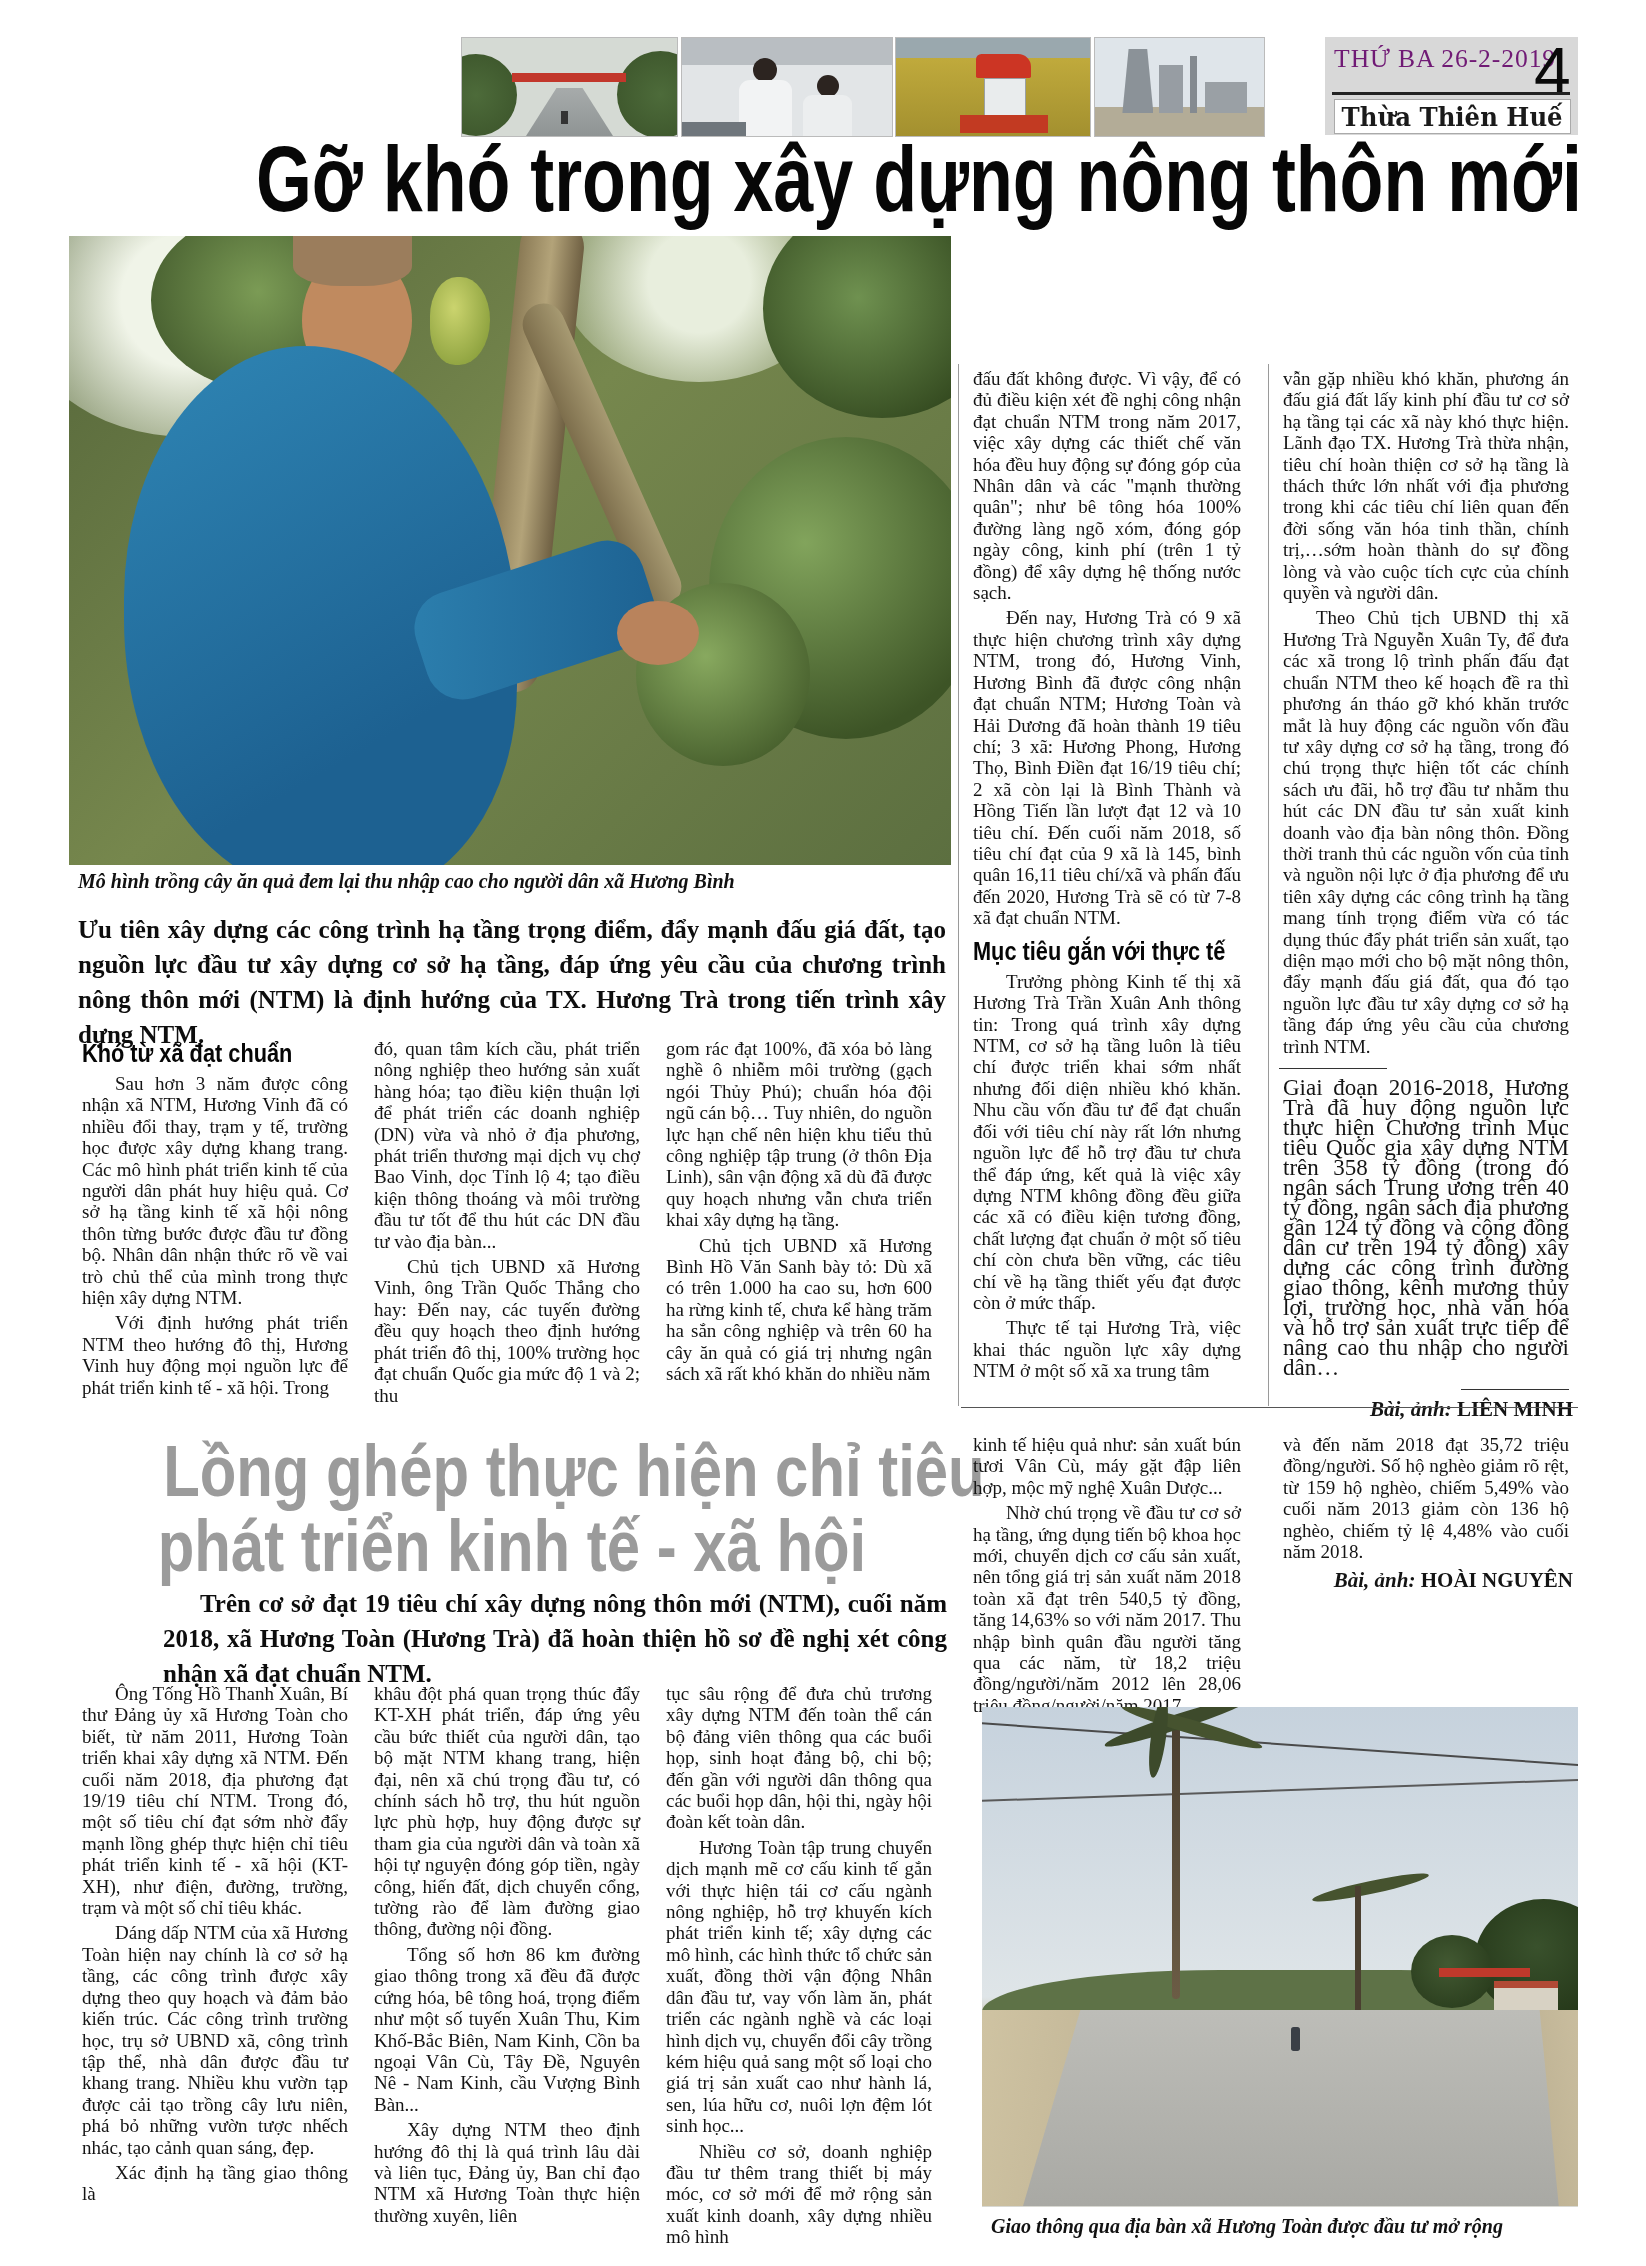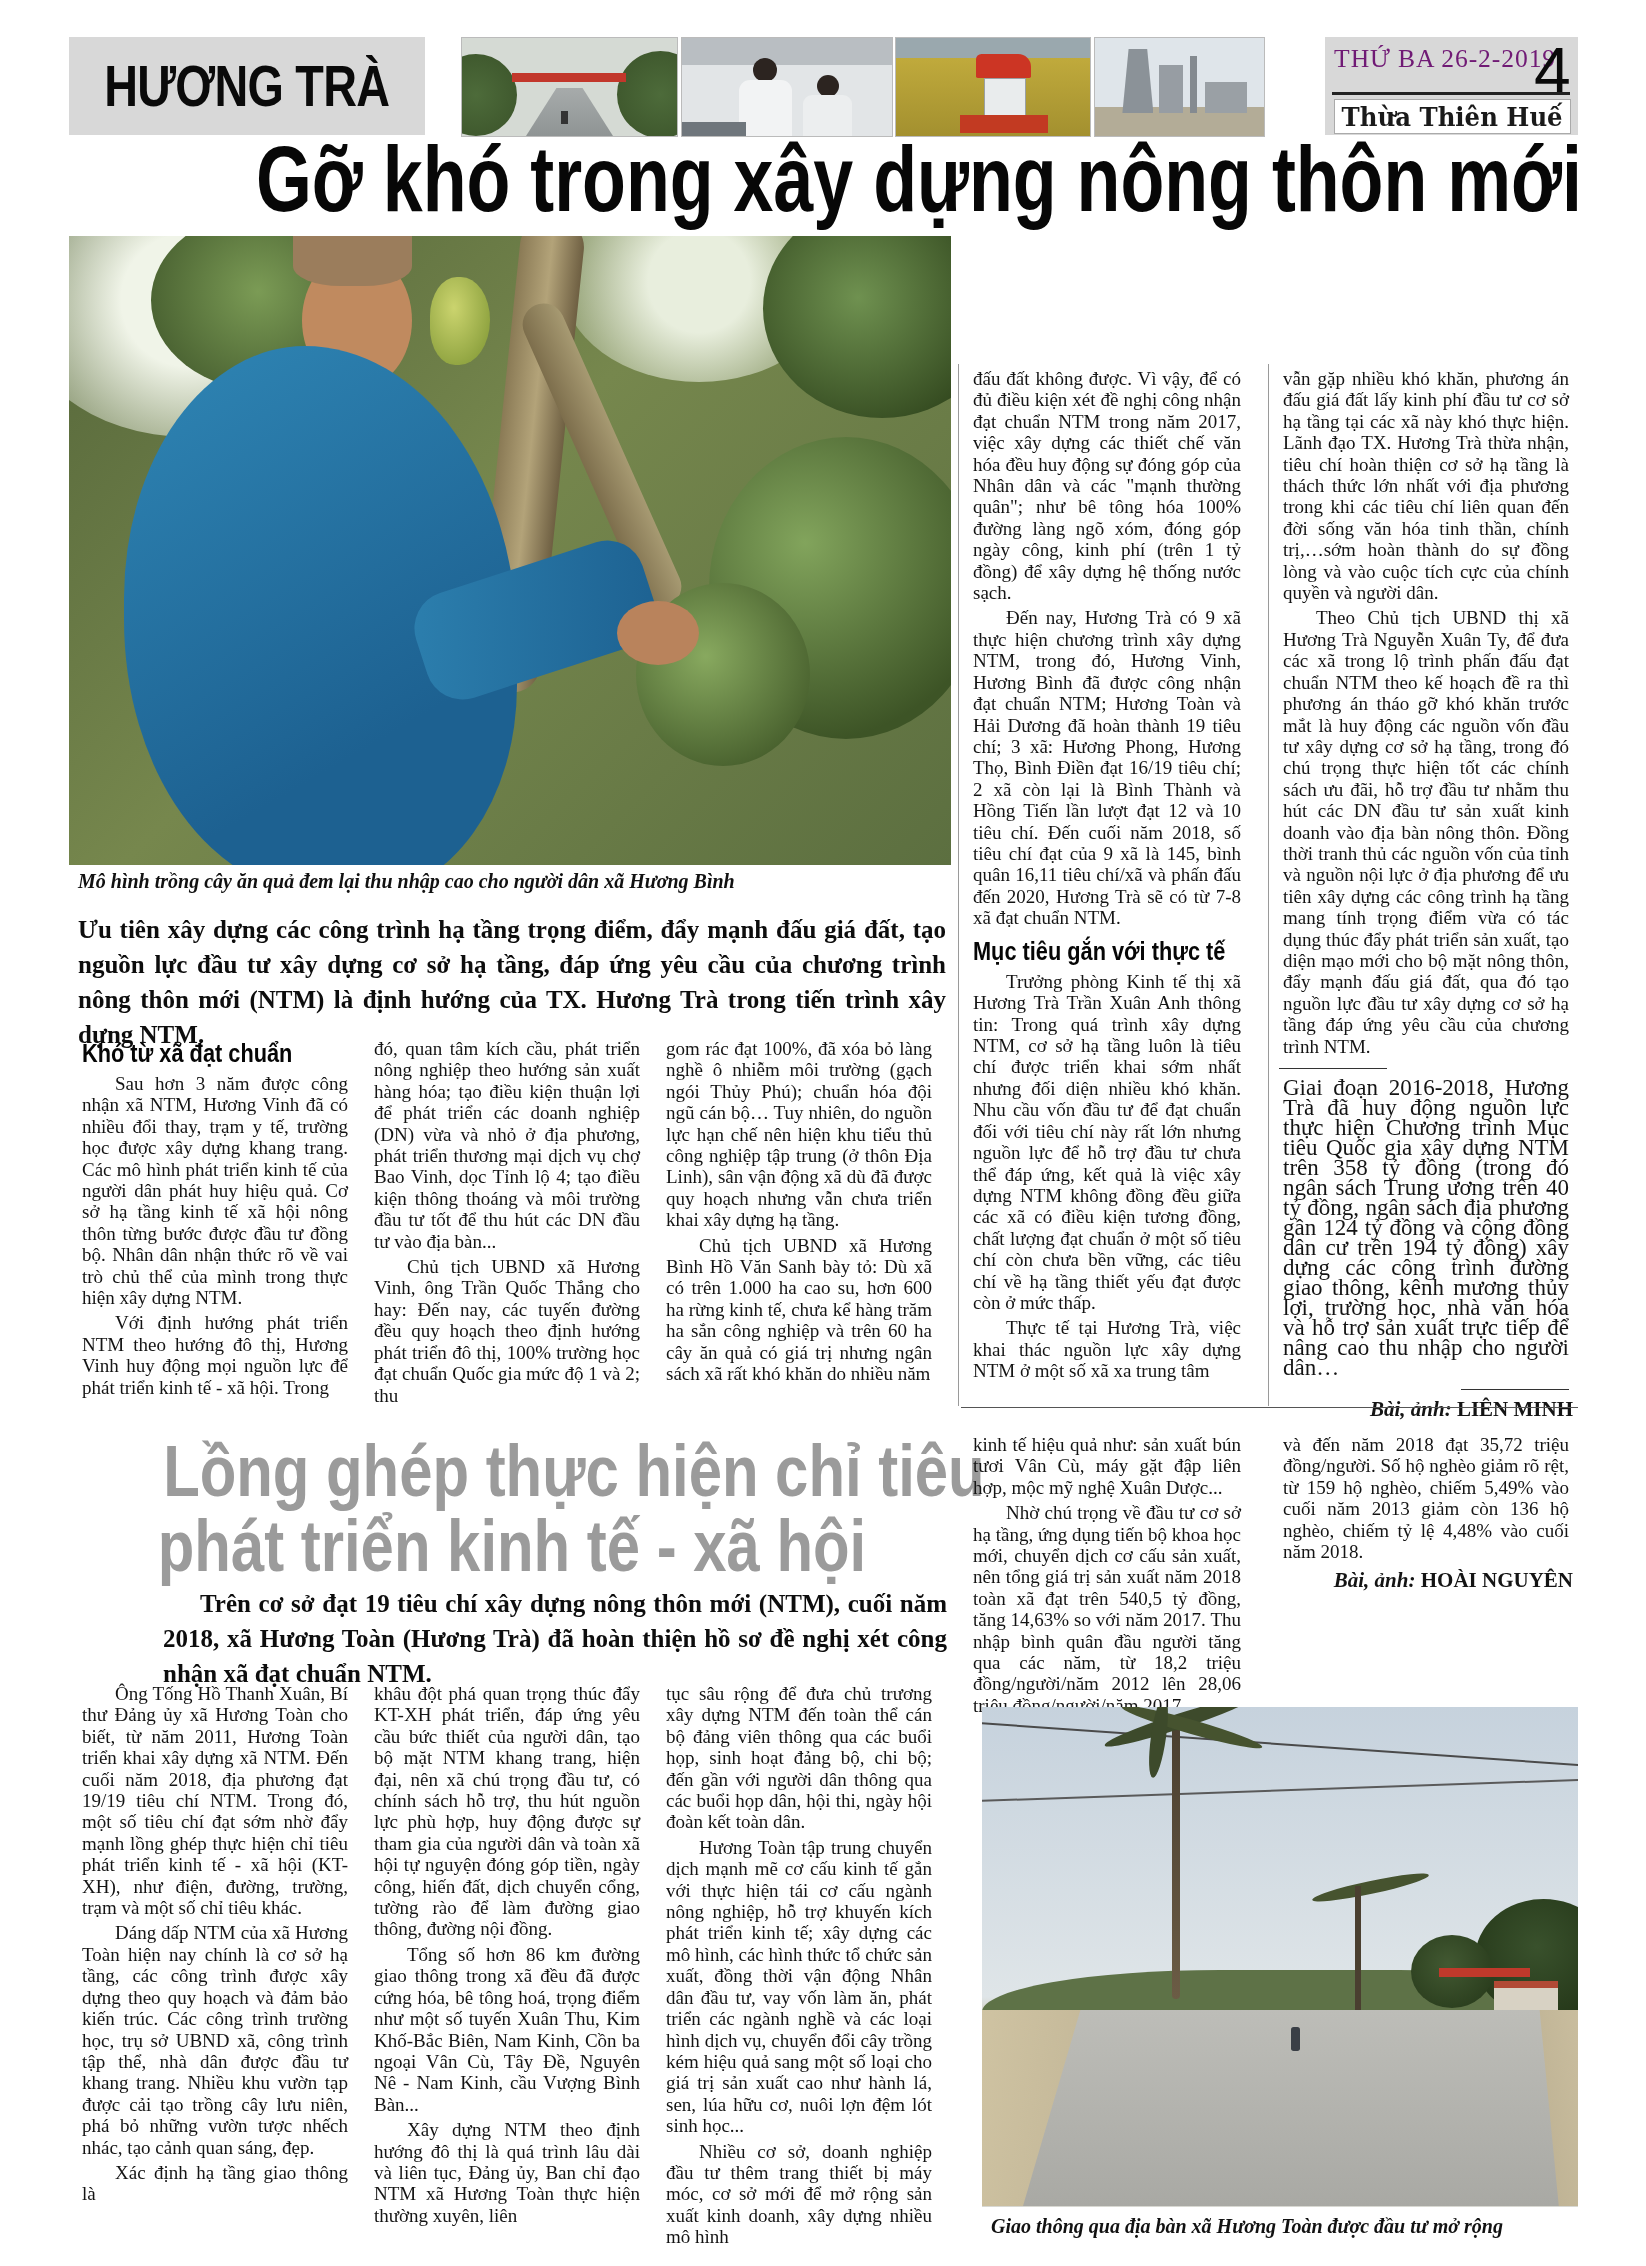--- a/index.html
+++ b/index.html
@@ -50,23 +50,20 @@
   .hrule{position:absolute;height:0.9px;background:#555;}
   
   .shape{position:absolute;}
   .round{border-radius:50%;}
 </style>
 </head>
 <body>
 
 <div class="page">
 
-  <div class="masthead-box">
-    <span class="masthead-text">HƯƠNG TRÀ</span>
-  </div>
 
   <div class="hphoto" style="left:461px;width:215px;background:#d5dad4;">
     <div class="shape round" style="left:-27.4px;top:16.4px;width:82px;height:82px;background:radial-gradient(circle,#4d6b3a,#3a5229);"></div>
     <div class="shape round" style="right:-27.4px;top:12.8px;width:87px;height:87px;background:radial-gradient(circle,#4d6b3a,#3a5229);"></div>
     <div class="shape" style="left:64px;top:50px;width:87px;height:48px;background:linear-gradient(#a7abab,#8f9494);clip-path:polygon(35% 0,65% 0,100% 100%,0 100%);"></div>
     <div class="shape" style="left:50px;top:35px;width:114px;height:9.1px;background:#c2372b;"></div>
     <div class="shape" style="left:99px;top:73px;width:7.3px;height:12.8px;background:#333;"></div>
   </div>
   <div class="hphoto" style="left:681px;width:210px;background:#e2e5e7;">
     <div class="shape" style="left:0;top:0;width:210px;height:27.4px;background:#b9bec2;"></div>

